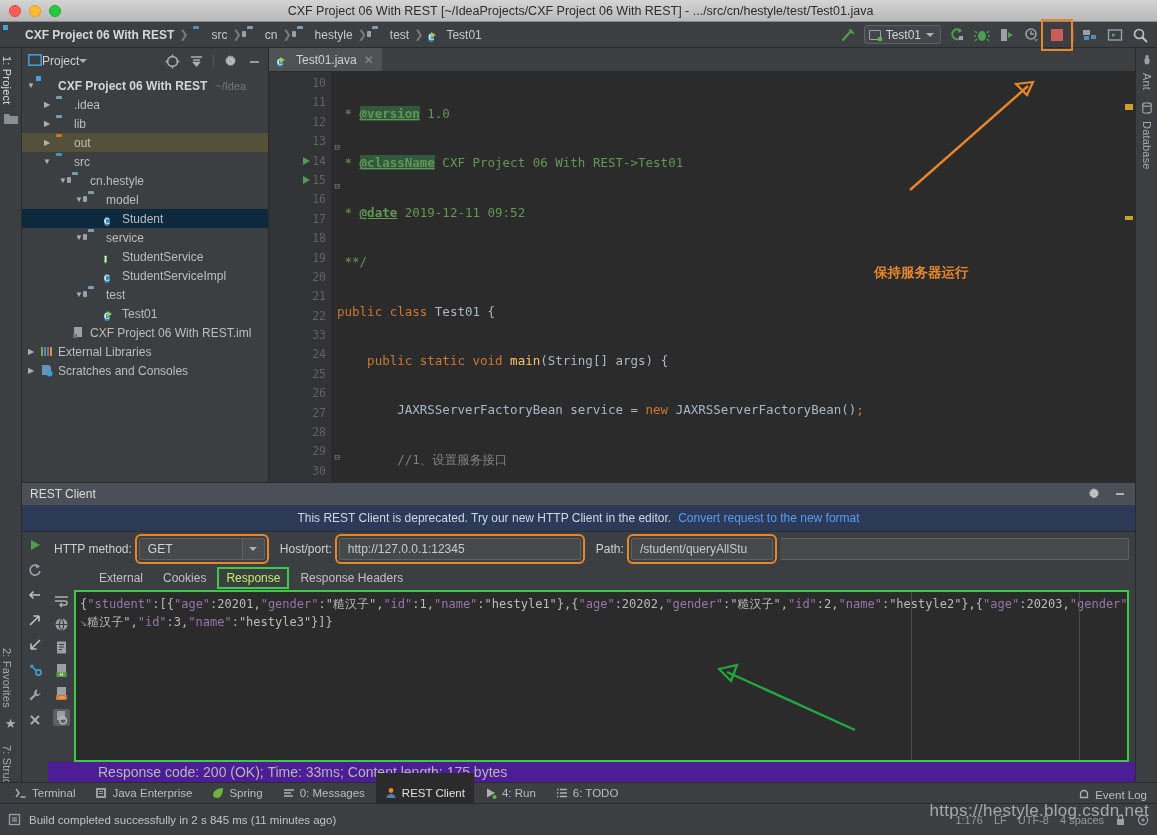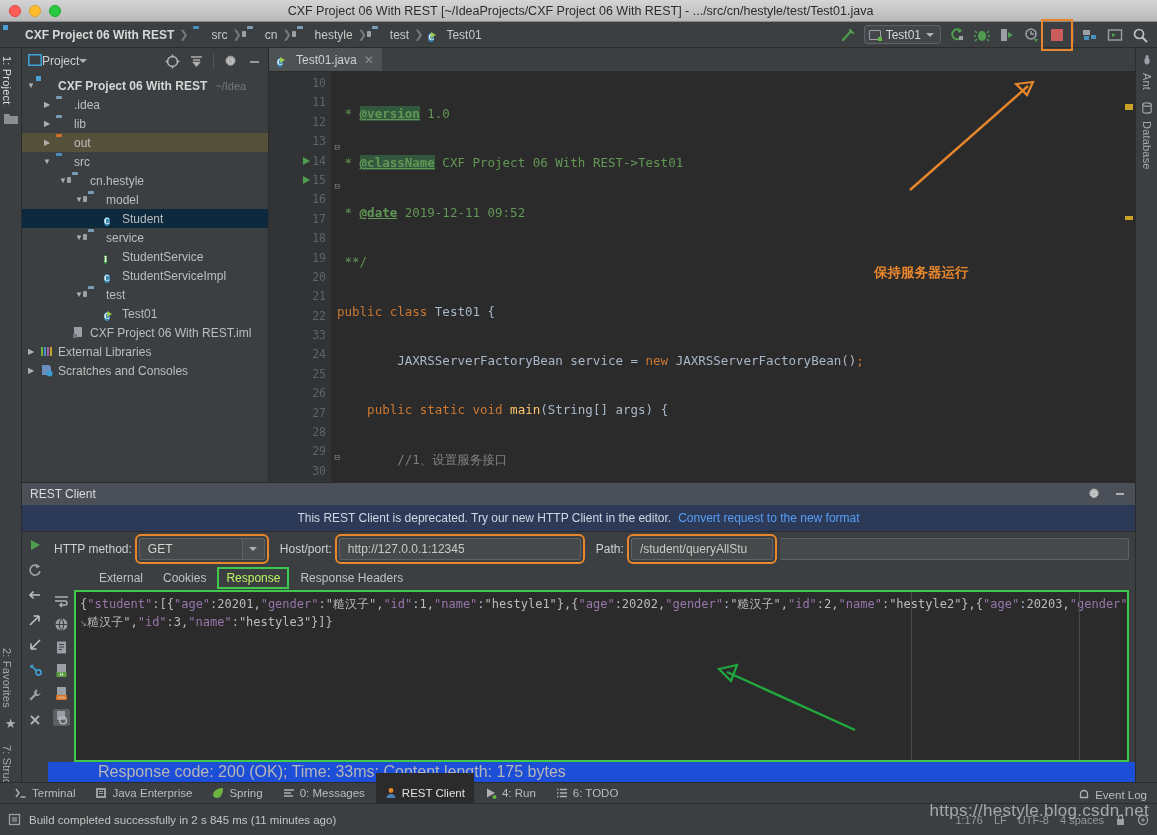--- a/index.html
+++ b/index.html
@@ -182,21 +182,21 @@
   .resp-tools { width:26px; background:#3c3f41; display:flex; flex-direction:column; align-items:center;
                 padding-top:4px; gap:8px; flex:none;}
   .resp-area { flex:1; background:#2b2b2b; border:2px solid #3ec94a; position:relative; overflow:hidden;
                font-family:"DejaVu Sans Mono", monospace; font-size:12px; padding:3px 4px;}
   .resp-area .jline { line-height:18px; white-space:pre; }
   .jkey { color:#9876aa;}
   .jpunc { color:#a9b7c6;}
   .wrapmark { color:#808080;}
   .col-guide { position:absolute; top:0; bottom:0; width:1px; background:#4a4a4a;}
   .resp-status { height:20px; display:flex; align-items:center; padding-left:50px;
-                 font-size:16px; color:#b6b6b6; background:#1d4ed8;}
+                 font-size:14px; color:#b6b6b6; background:#4c1d95;}
 
   
   .toolbar-bottom { position:absolute; left:0; right:0; bottom:32px; height:21px; background:#3c3f41;
                     display:flex; align-items:center; border-top:1px solid #2b2b2b; padding-left:6px; gap:2px;}
   .twbtn { display:flex; align-items:center; gap:5px; font-size:11.5px; color:#bcbcbc; padding:20px 9px; height:21px;}
   .twbtn.active { background:#2b2b2b; color:#e0e0e0;}
   .statusbar { position:absolute; left:0; right:0; bottom:0; height:32px; background:#3c3f41;
                border-top:1px solid #2b2b2b; display:flex; align-items:center; padding:0 8px; gap:8px;}
   .statusbar .msg { font-size:11.5px; color:#c3c3c3;}
   .status-right { margin-left:auto; display:flex; align-items:center; gap:11px; font-size:11px; color:#9a9a9a;}
@@ -507,22 +507,22 @@
           <div class="gline">29<span class="fold">⊟</span></div>
           <div class="gline">30</div>
           <div class="gline">31</div>
         </div>
       <div class="code">
         <div class="cline"><span class="jdoc"> * </span><span class="jtaghl">@version</span><span class="jdoc"> 1.0</span></div>
         <div class="cline"><span class="jdoc"> * </span><span class="jtaghl">@className</span><span class="jdoc"> CXF Project 06 With REST-&gt;Test01</span></div>
         <div class="cline"><span class="jdoc"> * </span><span class="jtag">@date</span><span class="jdoc"> 2019-12-11 09:52</span></div>
         <div class="cline"><span class="jdoc"> **/</span></div>
         <div class="cline"><span class="kw">public class</span> Test01 {</div>
+        <div class="cline">    <span class="kw">public static void</span> <span style="color:#ffc66d;">main</span>(String[] args) {</div>
         <div class="cline">        JAXRSServerFactoryBean service = <span class="kw">new</span> JAXRSServerFactoryBean()<span class="semi">;</span></div>
-        <div class="cline">    <span class="kw">public static void</span> <span style="color:#ffc66d;">main</span>(String[] args) {</div>
         <div class="cline">        <span class="cmt">//1、设置服务接口</span></div>
         <div class="cline">        service.setResourceClasses(StudentServiceImpl.<span class="kw">class</span>)<span class="semi">;</span></div>
         <div class="cline">        <span class="cmt">//2、设置服务实现</span></div>
         <div class="cline">        service.setServiceBean(<span class="kw">new</span> StudentServiceImpl())<span class="semi">;</span></div>
         <div class="cline">        <span class="cmt">//3、设置地址</span></div>
         <div class="cline">        service.setAddress(<span class="str">"</span><span class="link">http://127.0.0.1:12345</span><span class="str">"</span>)<span class="semi">;</span></div>
         <div class="cline">        <span class="cmt">//4、发布服务</span></div>
         <div class="cline">        service.create()<span class="semi">;</span></div>
         
         

